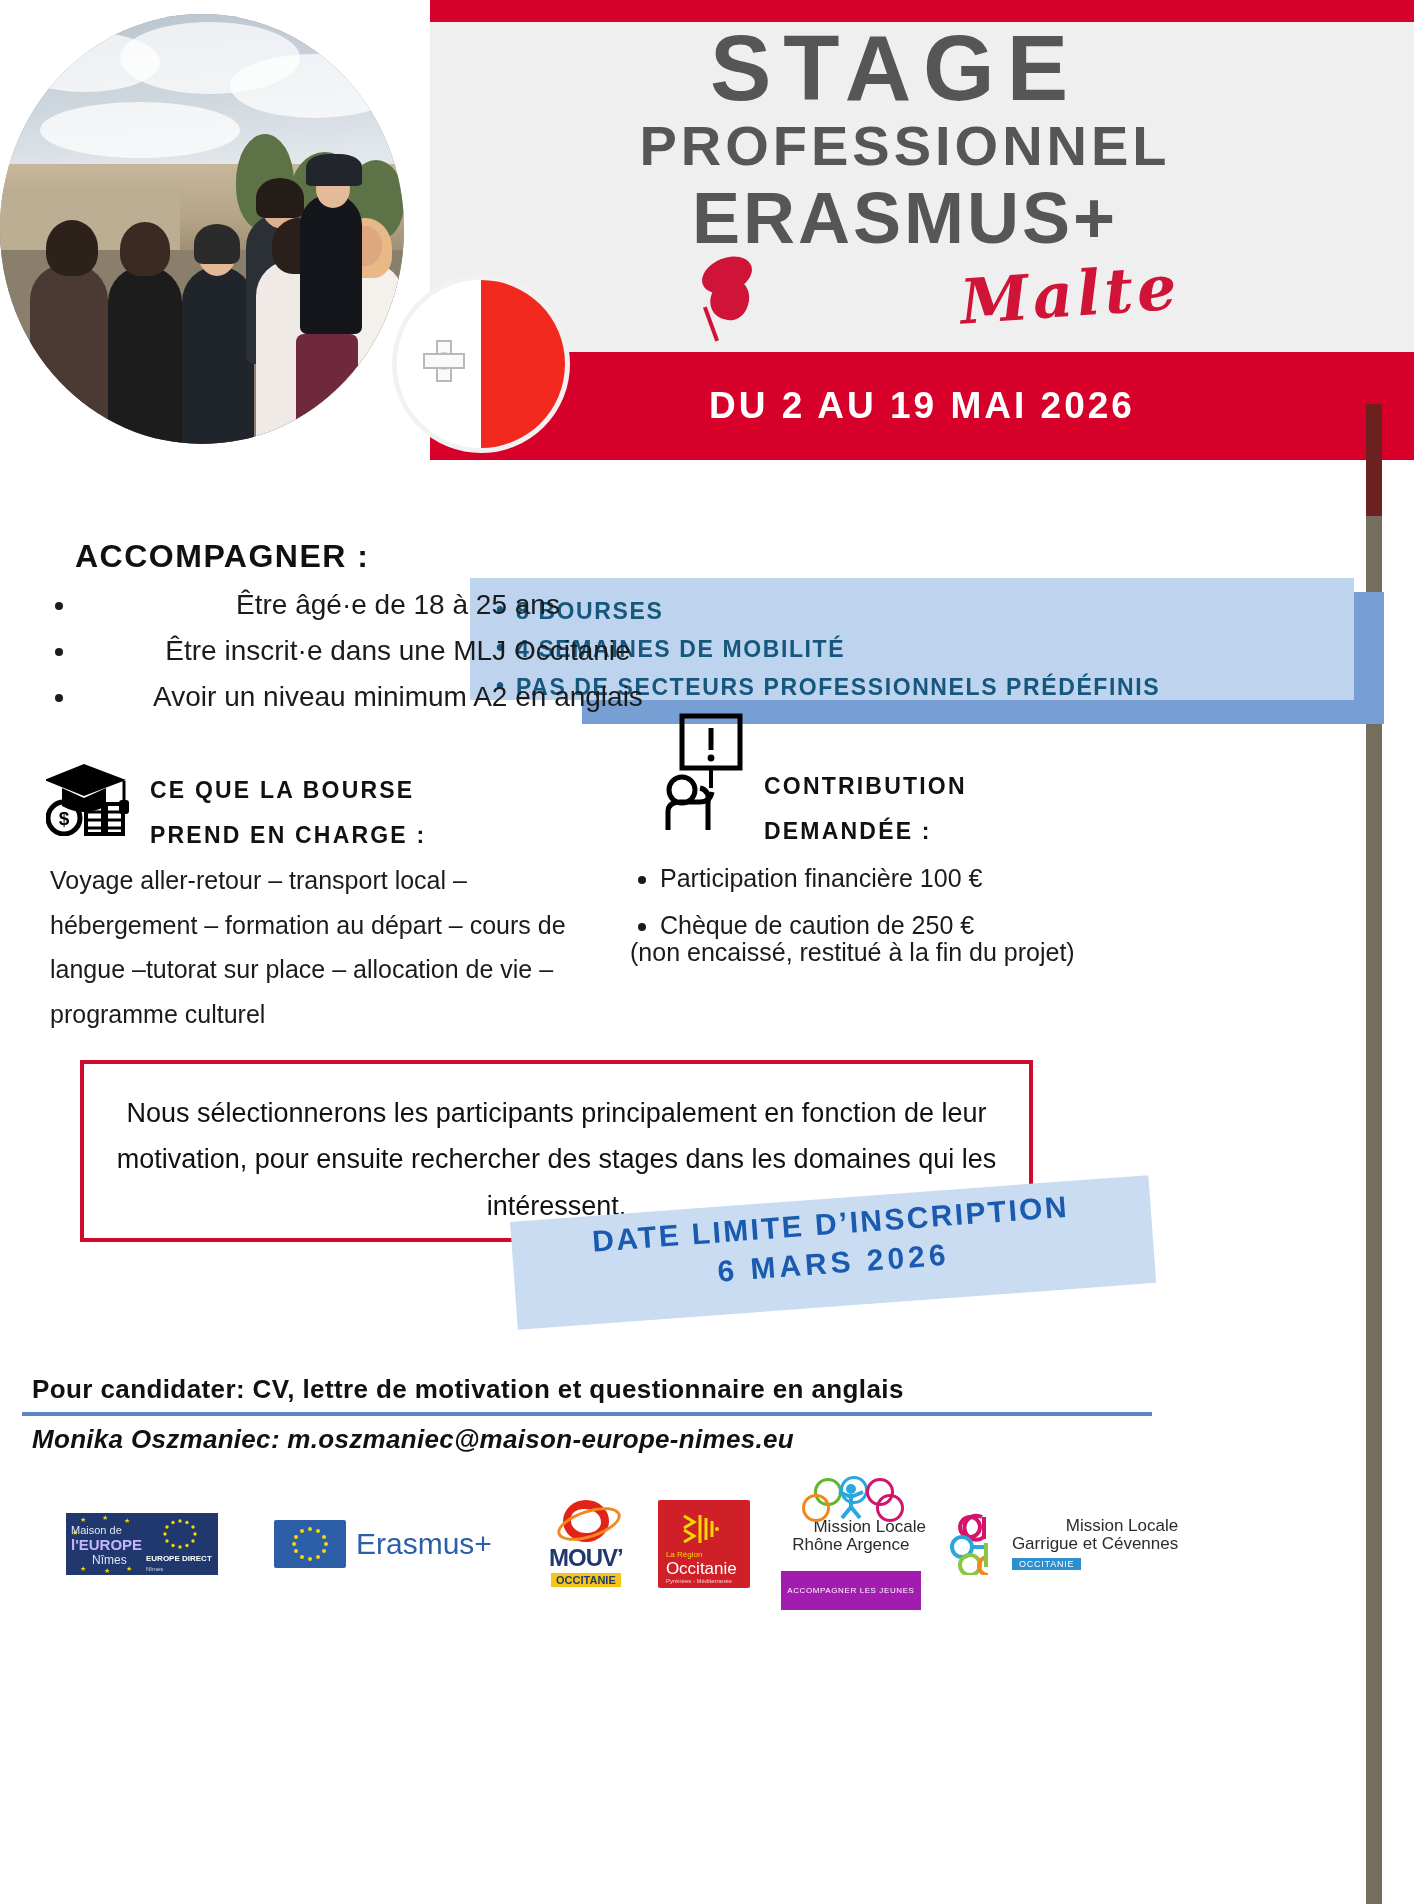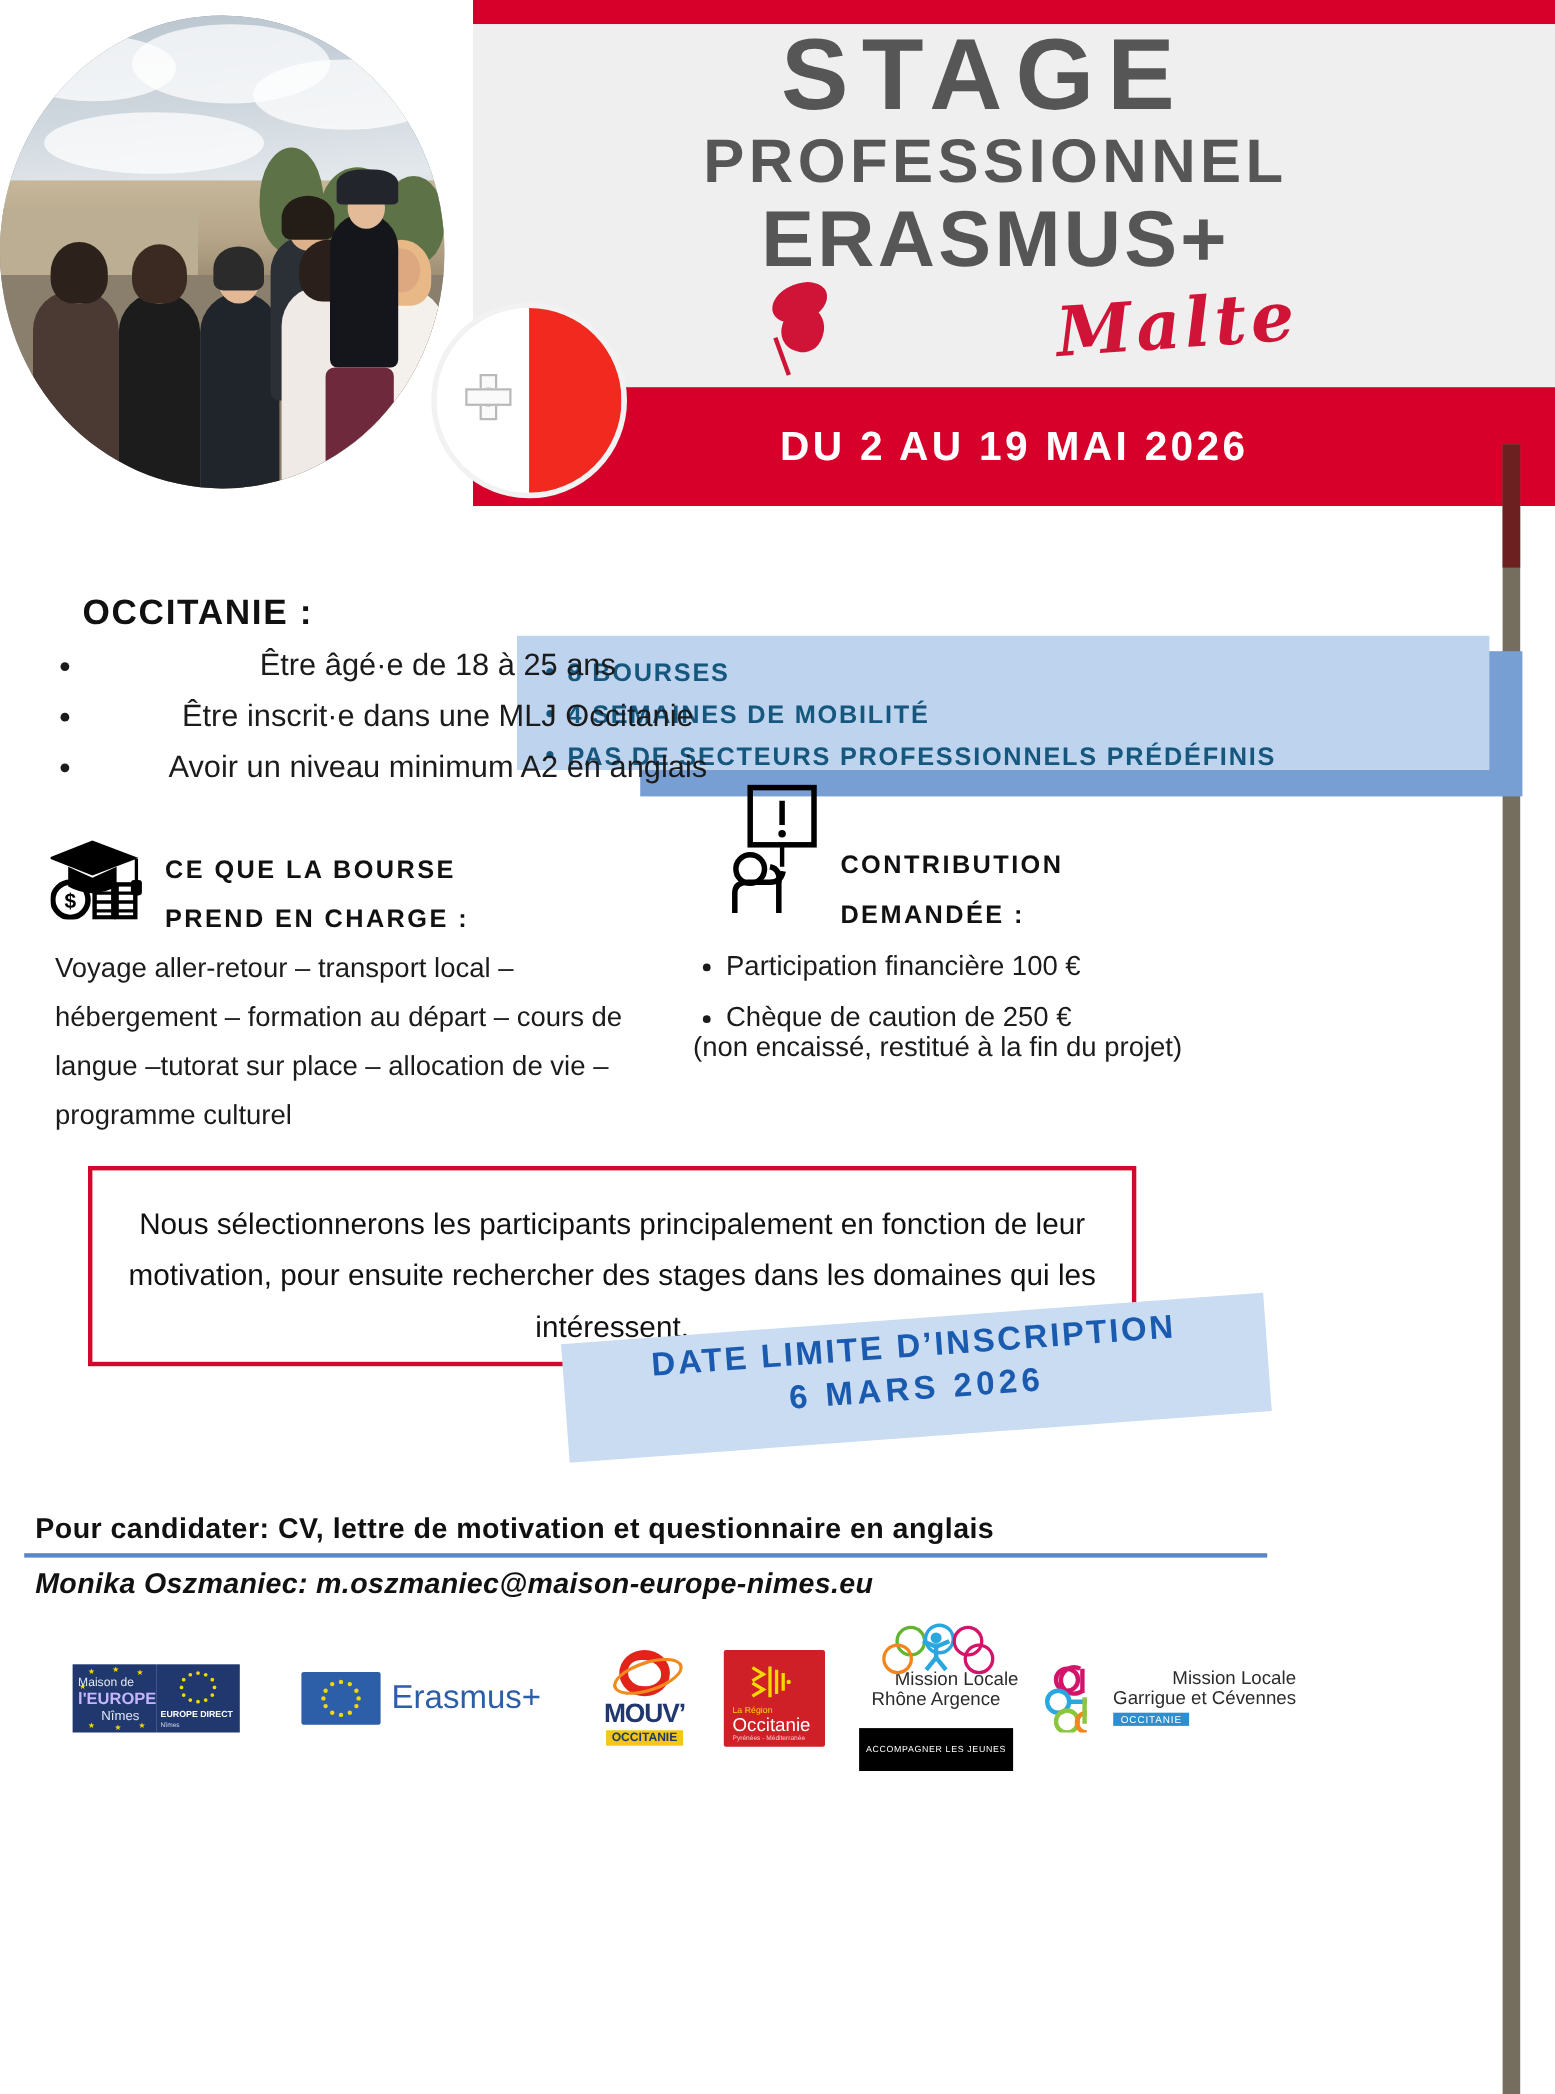--- a/index.html
+++ b/index.html
@@ -192,21 +192,21 @@
 
   .ft-dots{width:82px;height:62px;position:relative;}
   .ft-d{position:absolute;border-radius:50%;}
   .ft-txt{font-size:26px;line-height:1.02;color:#2b3f7c;font-weight:700;margin-left:8px;}
 
   .ml-wrap{width:150px;text-align:center;position:relative;}
   .ml-people{height:38px;position:relative;margin-bottom:2px;}
   .mlp{position:absolute;width:22px;height:22px;border-radius:50%;border:3px solid;}
   .ml-t1{font-size:17px;color:#2b2b2b;line-height:1.05;text-align:right;}
   .ml-t2{font-size:17px;color:#2b2b2b;line-height:1.08;}
-  .ml-badge{font-size:8px;color:#fff;background:#000000;display:inline-block;padding:15px 6px;margin-top:16px;letter-spacing:.6px;}
+  .ml-badge{font-size:8px;color:#fff;background:#a21caf;display:inline-block;padding:15px 6px;margin-top:16px;letter-spacing:.6px;}
   .ml-occ-badge{font-size:9px;color:#fff;background:#2d8fd0;display:inline-block;padding:1px 7px;margin-top:3px;letter-spacing:.8px;}
 </style>
 </head>
 <body>
 
 <div class="poster">
 
   <div class="header">
     <div class="hdr-red-top"></div>
     <div class="hdr-grey"></div>
@@ -288,21 +288,21 @@
 
   <div class="blue-shadow"></div>
   <div class="blue-box">
     <ul>
       <li>8 BOURSES</li>
       <li>4 SEMAINES DE MOBILITÉ</li>
       <li>PAS DE SECTEURS PROFESSIONNELS PRÉDÉFINIS</li>
     </ul>
   </div>
 
-  <div class="conditions-title">OCCITANIE :</div>
+  <div class="conditions-title">ACCOMPAGNER :</div>
   <ul class="conditions-list">
     <li>Être âgé·e de 18 à 25 ans</li>
     <li>Être inscrit·e dans une MLJ Occitanie</li>
     <li>Avoir un niveau minimum A2 en anglais</li>
   </ul>
 
   <div class="col-left">
     <div class="head-row">
       <div class="head-icon">
         <svg width="92" height="76" viewBox="0 0 92 76">

